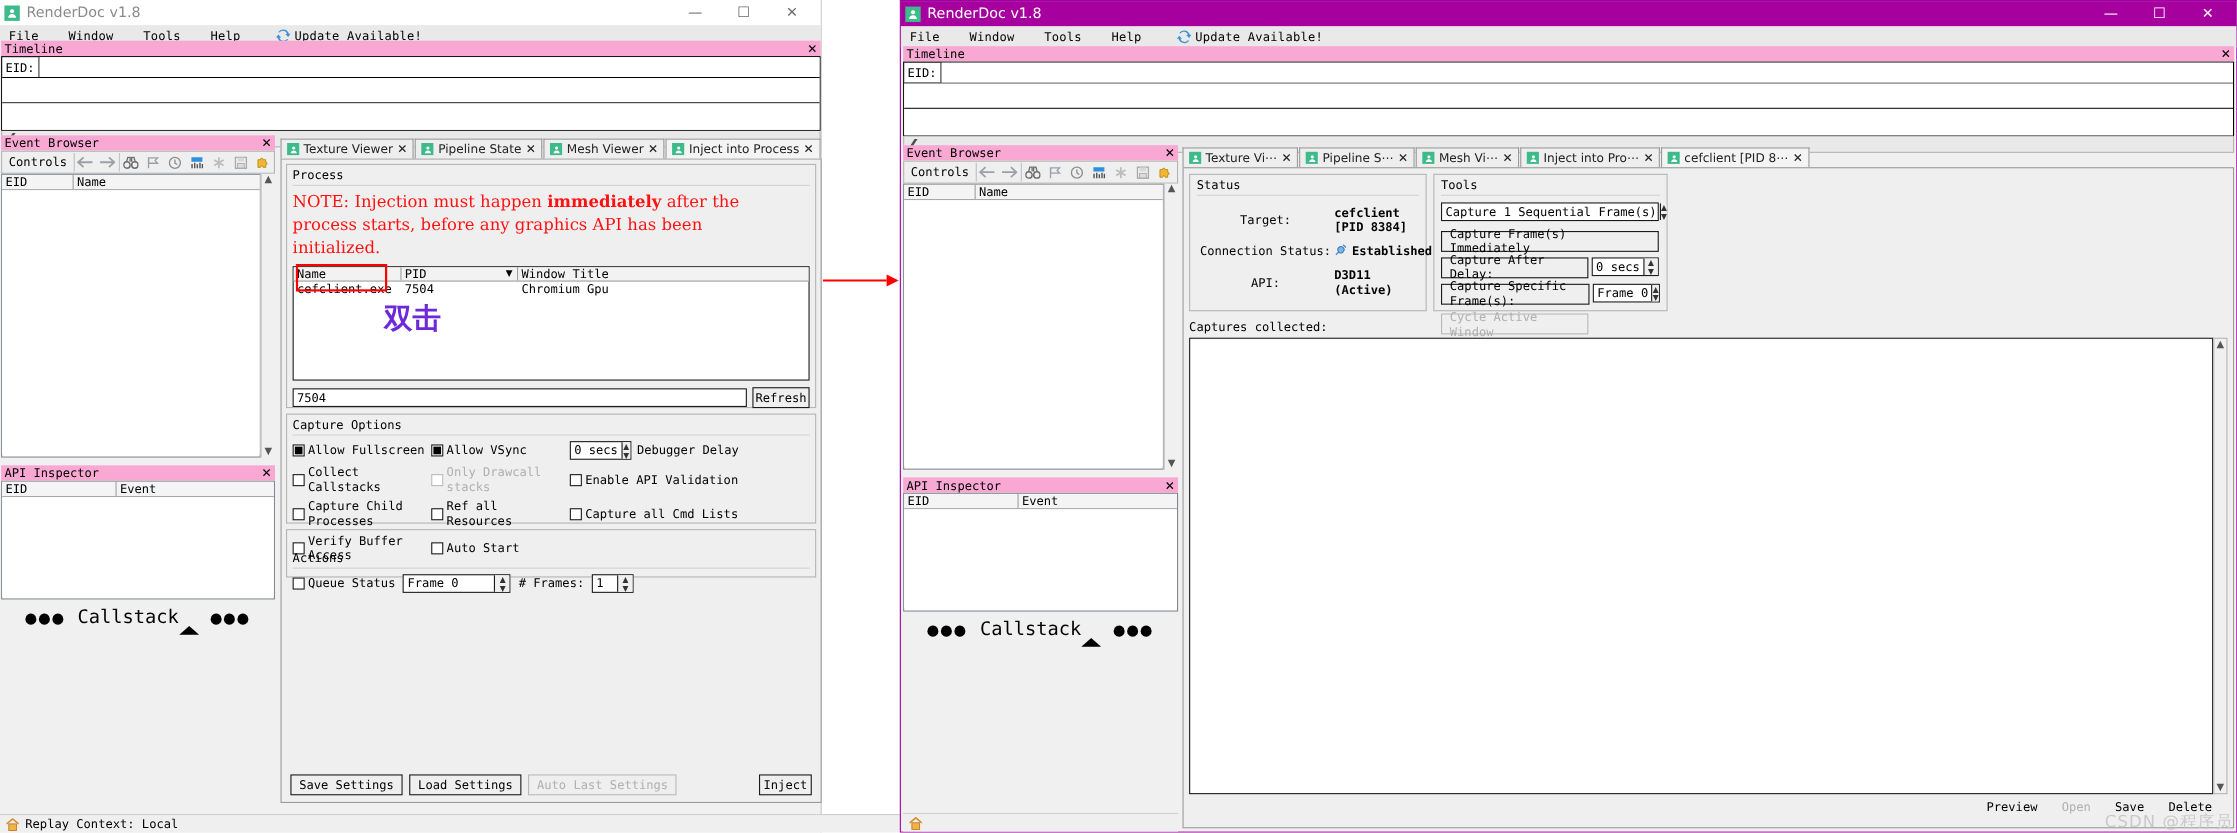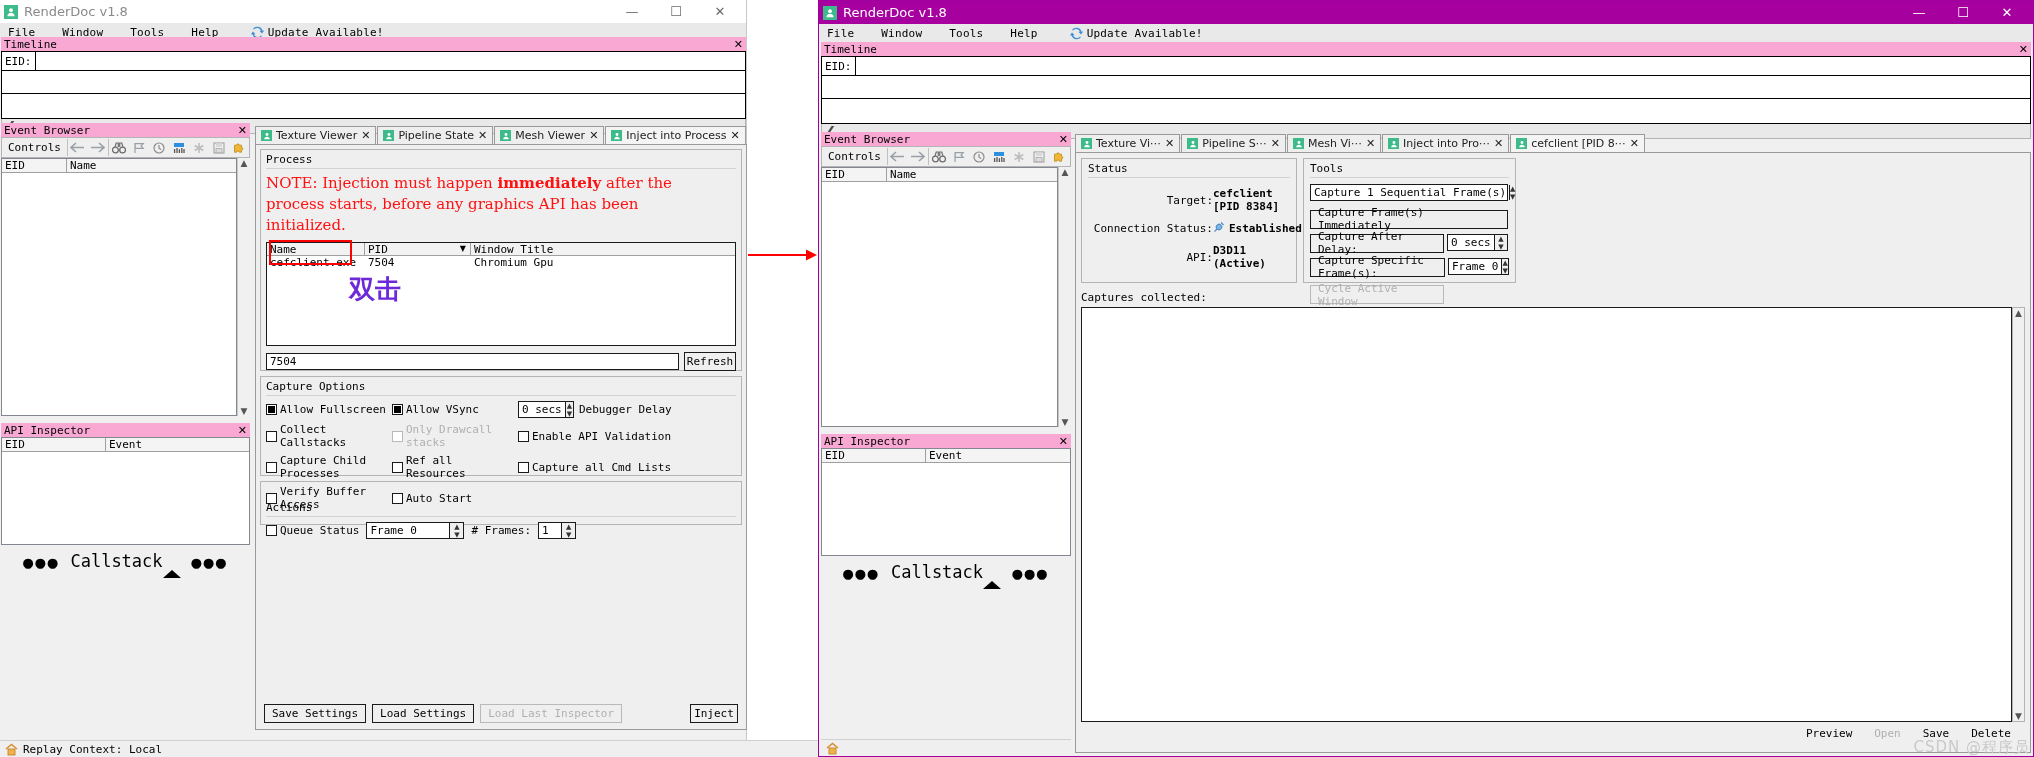--- a/index.html
+++ b/index.html
@@ -126,21 +126,21 @@
 
   .statusbar { height:17px; background:#efefef; display:flex; align-items:center; gap:5px;
                padding-left:5px; border-top:1px solid #d0d0d0; font-size:11px; }
   .homeico { width:13px; height:13px; }
 
   
   .bigarrow { position:absolute; left:748px; top:248px; width:70px; height:14px; }
 
   .fieldbox { border:1px solid #1a1a1a; background:#fff; height:17px; display:flex;
               align-items:center; padding-left:3px; font-size:11px; }
-  .status-key { text-align:right; }
+  .status-key { text-align:center; }
   .bold { font-weight:bold; }
 
   .watermark { position:absolute; right:4px; bottom:0px; color:#c9c9c9; font-size:15px;
                font-family:"DejaVu Sans","Liberation Sans",sans-serif; letter-spacing:1px; }
 </style>
 </head>
 <body>
 
 <div class="stage">
 
@@ -464,21 +464,21 @@
                   <div>▲</div>
                   <div>▼</div>
                 </span>
             </div>
           </div>
         </div>
 
         <div style="display:flex; align-items:center; position:absolute; left:9px; right:9px; bottom:8px;">
           <div class="btn">Save Settings</div>
           <div class="btn" style="margin-left:6px;">Load Settings</div>
-          <div class="btn disabled" style="margin-left:6px;">Load Last Inspector</div>
+          <div class="btn disabled" style="margin-left:6px;">Auto Last Settings</div>
           <div class="btn" style="margin-left:auto; width:48px;">Inject</div>
         </div>
       </div>
     </div>
   </div>
 
   <svg class="bigarrow" viewBox="0 0 70 14">
     <path d="M0 7h58" stroke="#ff0000" stroke-width="2" fill="none"></path>
     <path d="M58 1.5L69 7l-11 5.5z" fill="#ff0000"></path>
   </svg>

